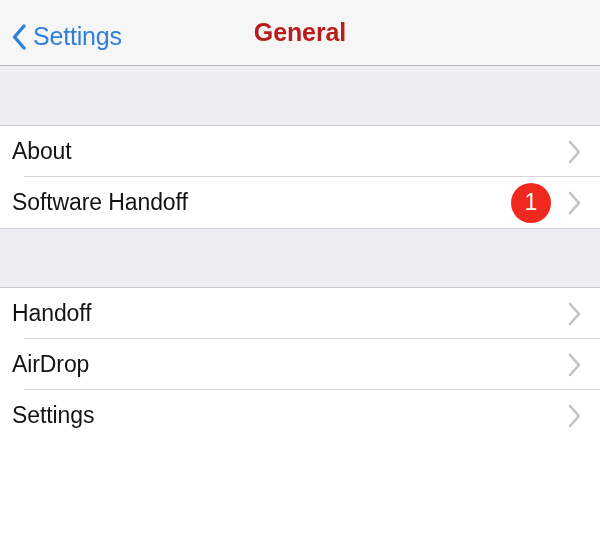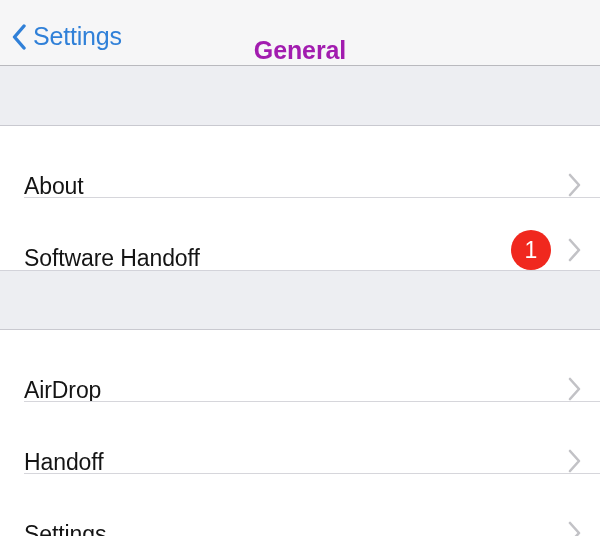--- a/index.html
+++ b/index.html
@@ -59,25 +59,25 @@
     white-space: nowrap;
   }
 
   .nav-title {
     position: absolute;
     left: 0;
     right: 0;
     top: 0;
     height: 65px;
     display: flex;
-    align-items: flex-end;
+    align-items: center;
     justify-content: center;
     font-size: 25px;
     font-weight: bold;
-    color: #a21caf;
+    color: #b91c1c;
     letter-spacing: -0.1px;
     pointer-events: none;
   }
 
   
   .group-gap {
     height: 60px;
     background: #edeef2;
     border-bottom: 1px solid #c9c9d0;
     box-sizing: border-box;
@@ -91,25 +91,25 @@
     height: 60px;
   }
 
   
   .group {
     background: #ffffff;
   }
 
   .row {
     position: relative;
-    height: 72px;
-    background: #ffffff;
-    display: flex;
-    align-items: flex-end;
-    padding-left: 24px;
+    height: 51px;
+    background: #ffffff;
+    display: flex;
+    align-items: center;
+    padding-left: 12px;
     padding-right: 18px;
     box-sizing: border-box;
     cursor: pointer;
   }
 
   .row-label {
     font-size: 23px;
     color: #141414;
     letter-spacing: -0.1px;
     line-height: 1;
@@ -198,40 +198,40 @@
       </span>
     </div>
 
   </div>
 
   <div class="group-gap second"></div>
 
   <div class="group">
 
     <div class="row">
+      <span class="row-label">Handoff</span>
+      <span class="row-accessories">
+        <svg class="disclosure" viewBox="0 0 15 26">
+          <polyline points="3,3 12,13 3,23" fill="none" stroke="#c2c2c6" stroke-width="2.6" stroke-linecap="round" stroke-linejoin="round"></polyline>
+        </svg>
+      </span>
+      <span class="row-separator"></span>
+    </div>
+
+    <div class="row">
       <span class="row-label">AirDrop</span>
       <span class="row-accessories">
         <svg class="disclosure" viewBox="0 0 15 26">
           <polyline points="3,3 12,13 3,23" fill="none" stroke="#c2c2c6" stroke-width="2.6" stroke-linecap="round" stroke-linejoin="round"></polyline>
         </svg>
       </span>
       <span class="row-separator"></span>
     </div>
 
     <div class="row">
-      <span class="row-label">Handoff</span>
-      <span class="row-accessories">
-        <svg class="disclosure" viewBox="0 0 15 26">
-          <polyline points="3,3 12,13 3,23" fill="none" stroke="#c2c2c6" stroke-width="2.6" stroke-linecap="round" stroke-linejoin="round"></polyline>
-        </svg>
-      </span>
-      <span class="row-separator"></span>
-    </div>
-
-    <div class="row">
       <span class="row-label">Settings</span>
       <span class="row-accessories">
         <svg class="disclosure" viewBox="0 0 15 26">
           <polyline points="3,3 12,13 3,23" fill="none" stroke="#c2c2c6" stroke-width="2.6" stroke-linecap="round" stroke-linejoin="round"></polyline>
         </svg>
       </span>
 
     </div>
 
   </div>

